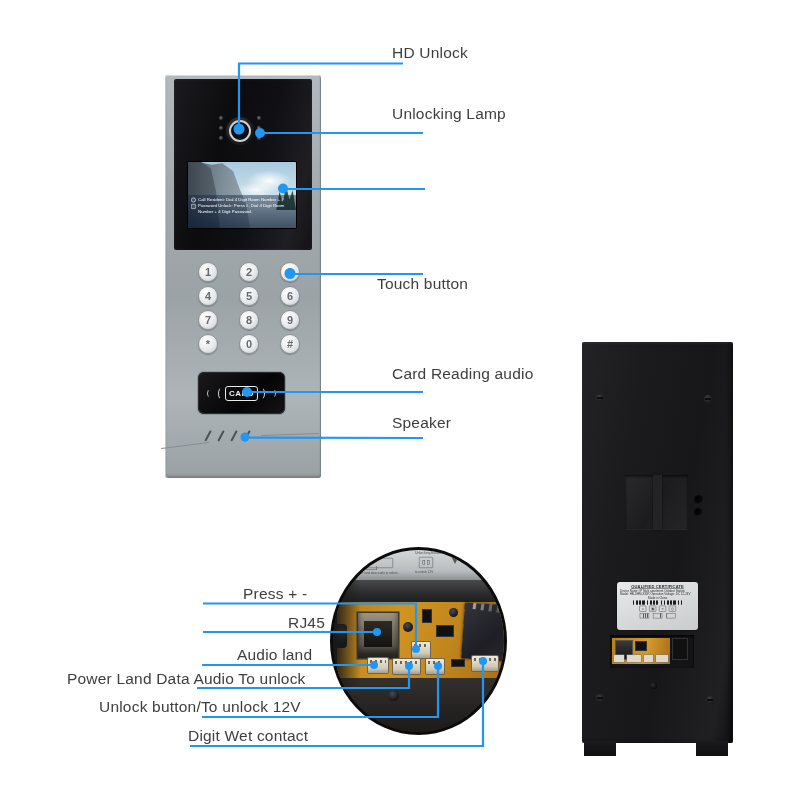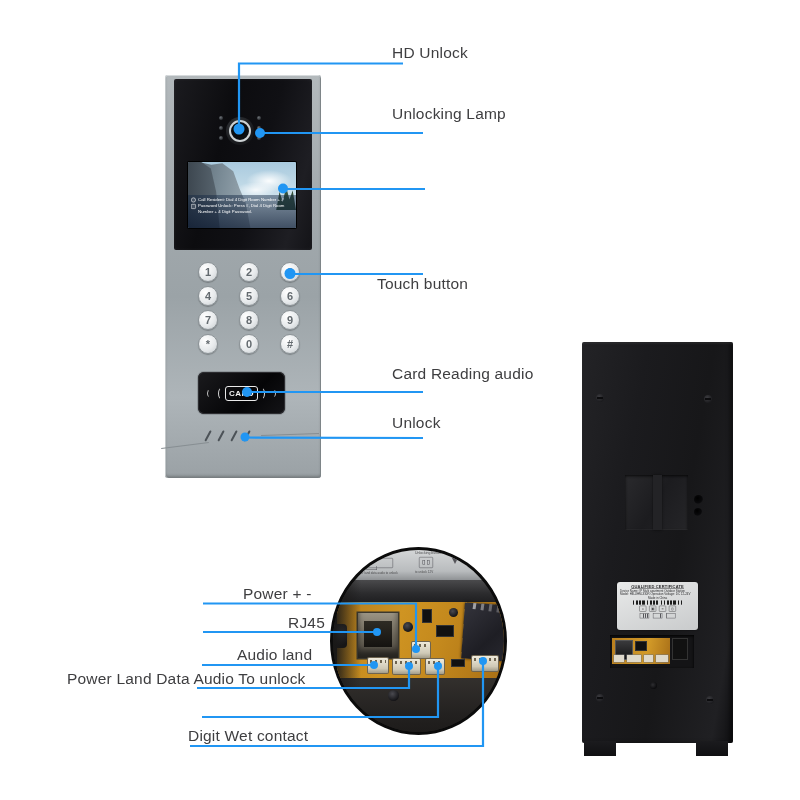--- a/index.html
+++ b/index.html
@@ -392,21 +392,22 @@
       <circle cx="409" cy="666" r="4"></circle>
       <circle cx="438" cy="666" r="4"></circle>
       <circle cx="483" cy="661" r="4"></circle>
     </g>
   </svg>
 
   <div class="callout-label" style="left:392px; top:44px;">HD Unlock</div>
   <div class="callout-label" style="left:392px; top:105px;">Unlocking Lamp</div>
   <div class="callout-label" style="left:377px; top:251px;margin-top:24px;">Touch button</div>
   <div class="callout-label" style="left:392px; top:365px;">Card Reading audio</div>
-  <div class="callout-label" style="left:392px; top:414px;">Unlock</div>
-
-  <div class="callout-label" style="left:243px; top:585px;">Power + -</div>
+  <div class="callout-label" style="left:392px; top:414px;">Speaker</div>
+
+  <div class="callout-label" style="left:243px; top:585px;">Press + -</div>
   <div class="callout-label" style="left:288px; top:614px;">RJ45</div>
   <div class="callout-label" style="left:237px; top:646px;">Audio land</div>
   <div class="callout-label" style="left:67px;  top:670px;text-align:center;">Power Land Data Audio To unlock</div>
+  <div class="callout-label" style="left:99px;  top:698px;">Unlock button/To unlock 12V</div>
   <div class="callout-label" style="left:188px; top:727px;">Digit Wet contact</div>
 
 </div>
 
 </body></html>

